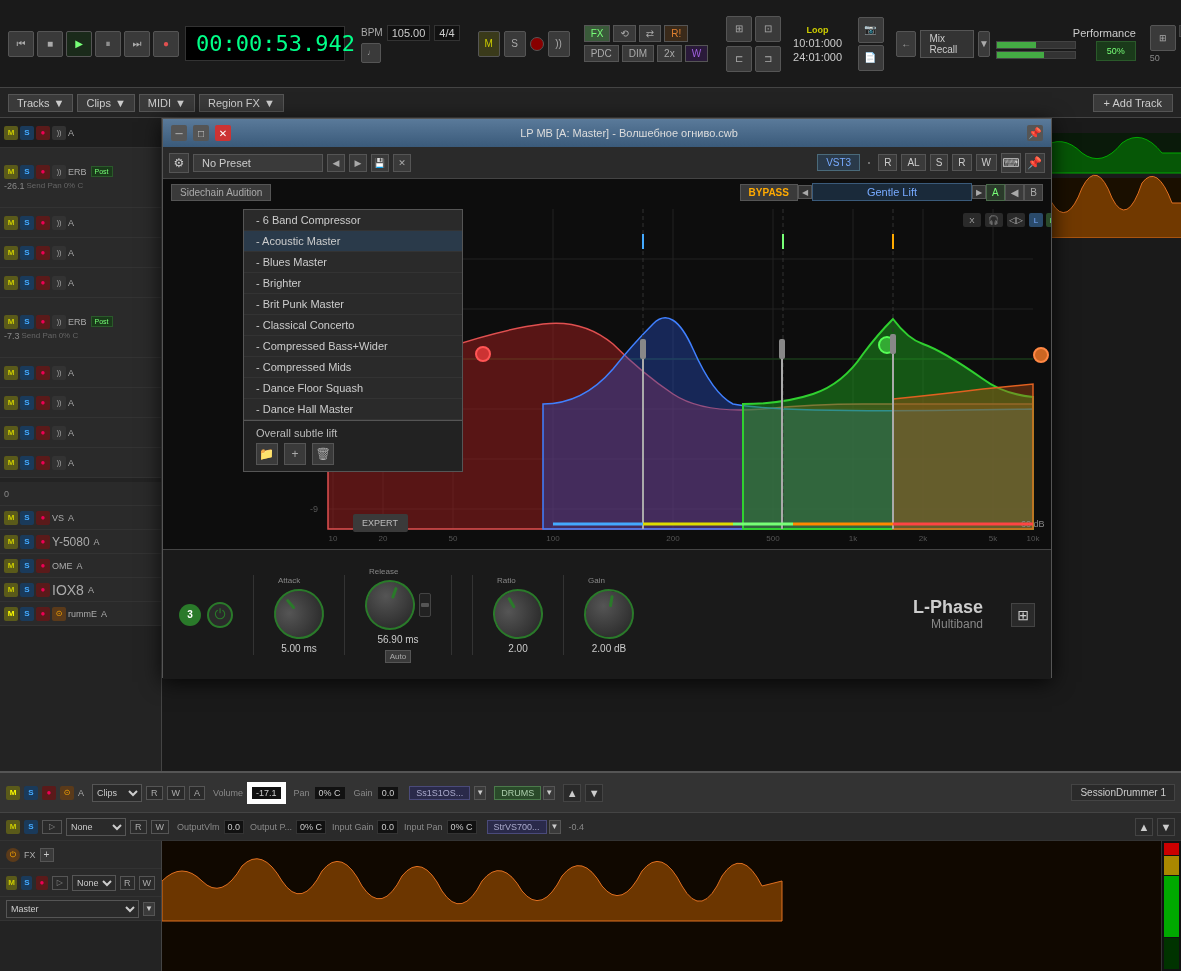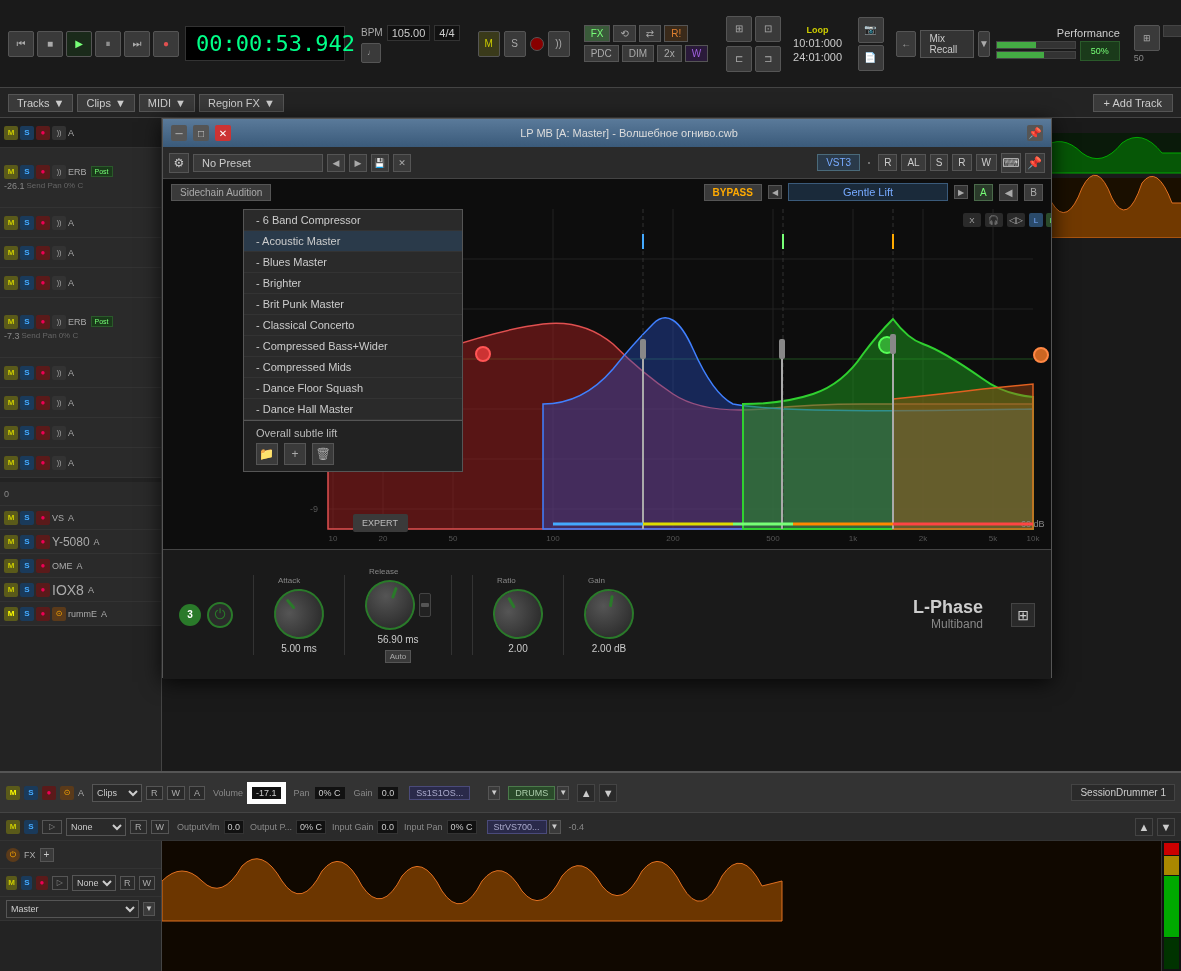--- a/index.html
+++ b/index.html
@@ -338,21 +338,21 @@
   </div>
 
   <div style="margin-left:6px;display:flex;align-items:center;gap:4px">
     <div class="transport-btn">←</div>
     <div style="background:#333;border:1px solid #555;padding:2px 8px;color:#ccc;font-size:10px">Mix Recall</div>
     <div class="transport-btn" style="width:14px">▼</div>
   </div>
 
   <div style="margin-left:auto;display:flex;flex-direction:column;align-items:flex-end">
     <span style="color:#ccc;font-size:11px">Performance</span>
-    <div style="display:flex;gap:4px;margin-top:2px">
+    <div style="display:flex;gap:20px;margin-top:2px">
       <div style="display:flex;flex-direction:column;gap:2px">
         <div style="width:80px;height:8px;background:#333;border:1px solid #444">
           <div style="width:50%;height:100%;background:#4a4"></div>
         </div>
         <div style="width:80px;height:8px;background:#333;border:1px solid #444">
           <div style="width:60%;height:100%;background:#4a4"></div>
         </div>
       </div>
       <div style="width:40px;height:20px;background:#1a3a1a;border:1px solid #2a5a2a;display:flex;align-items:center;justify-content:center;color:#7f7;font-size:9px">50%</div>
     </div>
@@ -596,21 +596,21 @@
     <div style="background:#3a3a3a;border:1px solid #555;padding:2px 5px;color:#ccc;font-size:10px;cursor:pointer">AL</div>
     <div style="background:#3a3a3a;border:1px solid #555;padding:2px 5px;color:#ccc;font-size:10px;cursor:pointer">S</div>
     <div style="background:#3a3a3a;border:1px solid #555;padding:2px 5px;color:#ccc;font-size:10px;cursor:pointer">R</div>
     <div style="background:#3a3a3a;border:1px solid #555;padding:2px 5px;color:#ccc;font-size:10px;cursor:pointer">W</div>
     <div style="width:20px;height:20px;background:#3a3a3a;border:1px solid #555;display:flex;align-items:center;justify-content:center;cursor:pointer;font-size:12px">⌨</div>
     <div style="width:20px;height:20px;background:#3a3a3a;border:1px solid #555;display:flex;align-items:center;justify-content:center;cursor:pointer;font-size:12px">📌</div>
   </div>
 
   <div style="position:relative;height:370px;background:#0d0d0d;overflow:hidden">
 
-    <div style="position:absolute;top:4px;left:0;right:0;z-index:20;display:flex;align-items:center;padding:0 8px;gap:6px">
+    <div style="position:absolute;top:4px;left:0;right:0;z-index:20;display:flex;align-items:center;padding:0 8px;">
       <div style="background:#3a3a3a;border:1px solid #555;padding:2px 8px;color:#aaa;font-size:10px;cursor:pointer">Sidechain Audition</div>
       <div style="flex:1"></div>
       <div style="background:#3a3a3a;border:1px solid #555;padding:2px 8px;color:#fa0;font-size:10px;cursor:pointer;font-weight:bold">BYPASS</div>
       <div style="width:14px;height:14px;background:#333;border:1px solid #555;display:flex;align-items:center;justify-content:center;cursor:pointer;font-size:8px;color:#aaa">◀</div>
       <div style="background:#1a2a3a;border:1px solid #3a5a7a;padding:2px 16px;color:#7af;font-size:11px;cursor:pointer;min-width:160px;text-align:center">Gentle Lift</div>
       <div style="width:14px;height:14px;background:#333;border:1px solid #555;display:flex;align-items:center;justify-content:center;cursor:pointer;font-size:8px;color:#aaa">▶</div>
       <div style="background:#2a3a2a;border:1px solid #4a6a4a;padding:2px 5px;color:#7f7;font-size:10px;cursor:pointer">A</div>
       <div style="background:#3a3a3a;border:1px solid #555;padding:2px 5px;color:#aaa;font-size:10px;cursor:pointer">◀</div>
       <div style="background:#3a3a3a;border:1px solid #555;padding:2px 5px;color:#aaa;font-size:10px;cursor:pointer">B</div>
     </div>
@@ -822,21 +822,21 @@
     <div style="background:#2a2a2a;border:1px solid #555;padding:1px 4px;color:#aaa;font-size:9px;cursor:pointer">W</div>
     <div style="background:#2a2a2a;border:1px solid #555;padding:1px 4px;color:#aaa;font-size:9px;cursor:pointer">A</div>
 
     <span style="font-size:9px;color:#888;margin-left:4px">Volume</span>
     <span style="font-size:9px;color:#ccc;background:#111;padding:1px 4px;border:5px solid #ffffff">-17.1</span>
     <span style="font-size:9px;color:#888;margin-left:4px">Pan</span>
     <span style="font-size:9px;color:#ccc;background:#111;padding:1px 4px;border:1px solid #333">0% C</span>
     <span style="font-size:9px;color:#888;margin-left:4px">Gain</span>
     <span style="font-size:9px;color:#ccc;background:#111;padding:1px 4px;border:1px solid #333">0.0</span>
 
-    <div style="margin-left:6px;display:flex;gap:18px;align-items:flex-start">
+    <div style="margin-left:6px;display:flex;gap:4px;align-items:flex-start">
       <div style="background:#2a2a4a;border:1px solid #4a4a7a;padding:1px 6px;color:#aac;font-size:9px;cursor:pointer;max-width:80px;overflow:hidden;text-overflow:ellipsis;white-space:nowrap">Ss1S1OS...</div>
       <div style="width:12px;height:14px;background:#3a3a3a;border:1px solid #555;display:flex;align-items:center;justify-content:center;cursor:pointer;font-size:8px">▼</div>
     </div>
     <div style="margin-left:4px;display:flex;gap:2px;align-items:center">
       <div style="background:#2a4a2a;border:1px solid #4a7a4a;padding:1px 6px;color:#aca;font-size:9px;cursor:pointer">DRUMS</div>
       <div style="width:12px;height:14px;background:#3a3a3a;border:1px solid #555;display:flex;align-items:center;justify-content:center;cursor:pointer;font-size:8px">▼</div>
     </div>
     <div style="width:18px;height:18px;background:#2a2a2a;border:1px solid #444;display:flex;align-items:center;justify-content:center;cursor:pointer;margin-left:4px">▲</div>
     <div style="width:18px;height:18px;background:#2a2a2a;border:1px solid #444;display:flex;align-items:center;justify-content:center;cursor:pointer">▼</div>
     <div style="margin-left:auto;font-size:10px;color:#ccc;padding:2px 8px;background:#2a2a2a;border:1px solid #444">SessionDrummer 1</div>

